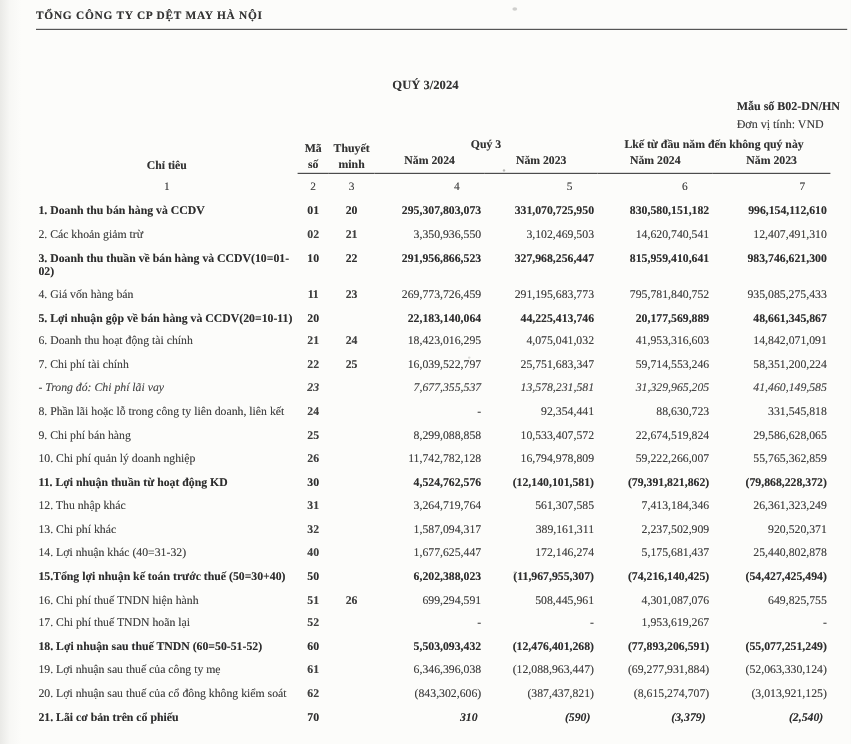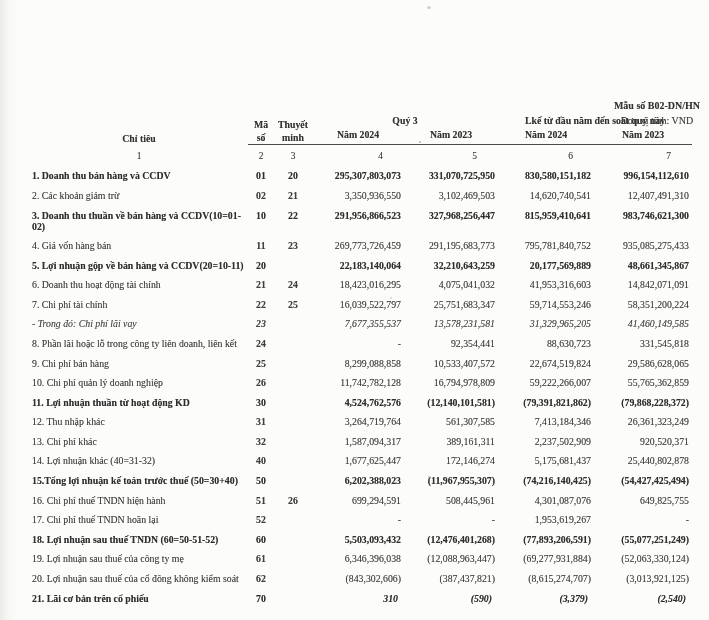--- a/index.html
+++ b/index.html
@@ -27,21 +27,21 @@
   .title{
     position:absolute;left:0;top:43px;width:709px;
     text-align:center;font-size:13.5px;font-weight:bold;color:#2c2c2c;
     letter-spacing:.3px;
   }
   .period{
     position:absolute;left:0;top:66px;width:709px;
     text-align:center;font-size:10.5px;font-weight:bold;color:#333;
   }
   .meta{
-    position:absolute;right:9px;top:98px;text-align:center;line-height:15px;
+    position:absolute;right:9px;top:82px;text-align:left;line-height:15px;
   }
   .meta .form-no{font-size:10px;font-weight:bold;color:#333;}
   .meta .unit{font-size:10px;color:#3f3f3f;}
   table.report{
     position:absolute;left:30px;top:112px;
     border-collapse:collapse;table-layout:fixed;
     width:662px;
     font-size:9.8px;color:#404040;
   }
   col.c-label{width:218px}
@@ -72,21 +72,23 @@
   .s1{left:427px;top:6px;width:4px;height:3px;opacity:.45;}
   .s2{left:419px;top:141px;width:2px;height:2px;}
   .s3{left:428px;top:476px;width:2px;height:2px;opacity:.55;}
   .s4{left:390px;top:297px;width:2px;height:2px;opacity:.4;}
 </style>
 </head>
 <body>
 
 <div class="page">
 
-
+  <div class="company">TỔNG CÔNG TY CP DỆT MAY HÀ NỘI</div>
+
+  <div class="period">QUÝ 3/2024</div>
 
   <div class="meta">
     <div class="form-no">Mẫu số B02-DN/HN</div>
     <div class="unit">Đơn vị tính: VND</div>
   </div>
 
   <table class="report">
     <colgroup>
       <col class="c-label">
         <col class="c-ma">
@@ -101,21 +103,21 @@
         <th rowspan="2" class="lbl">Chỉ tiêu</th>
         <th rowspan="2" class="stack span2">
           <span>Mã</span><br>
           <span>số</span>
         </th>
         <th rowspan="2" class="stack span2">
           <span>Thuyết</span><br>
           <span>minh</span>
         </th>
         <th colspan="2" class="grp">Quý 3</th>
-        <th colspan="2" class="grp">Lkế từ đầu năm đến soát quý này</th>
+        <th colspan="2" class="grp">Lkế từ đầu năm đến không quý này</th>
       </tr>
       <tr class="h2">
         <th>Năm 2024</th>
         <th>Năm 2023</th>
         <th>Năm 2024</th>
         <th>Năm 2023</th>
       </tr>
       <tr class="hnum">
         <td>1</td>
         <td>2</td>
@@ -161,21 +163,21 @@
           <td class="num">269,773,726,459</td>
           <td class="num">291,195,683,773</td>
           <td class="num">795,781,840,752</td>
           <td class="num">935,085,275,433</td>
         </tr>
         <tr class="bold">
           <td class="label">5. Lợi nhuận gộp về bán hàng và CCDV(20=10-11)</td>
           <td class="center">20</td>
           <td class="center"></td>
           <td class="num">22,183,140,064</td>
-          <td class="num">32,210,643,259</td>
+          <td class="num">44,225,413,746</td>
           <td class="num">20,177,569,889</td>
           <td class="num">48,661,345,867</td>
         </tr>
         <tr class="normal">
           <td class="label">6. Doanh thu hoạt động tài chính</td>
           <td class="center">21</td>
           <td class="center">24</td>
           <td class="num">18,423,016,295</td>
           <td class="num">4,075,041,032</td>
           <td class="num">41,953,316,603</td>

